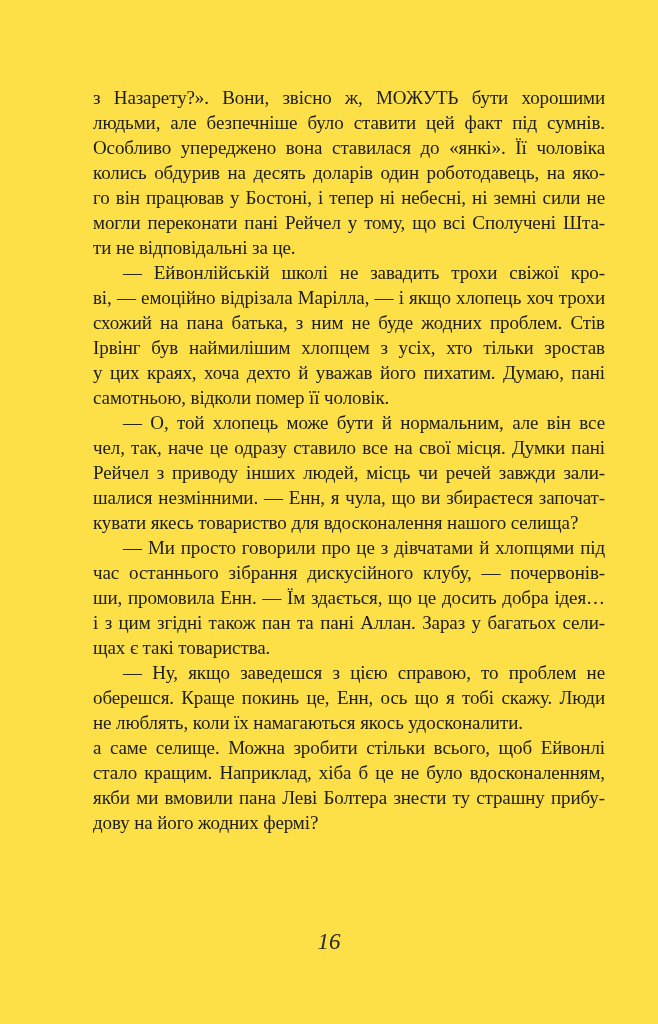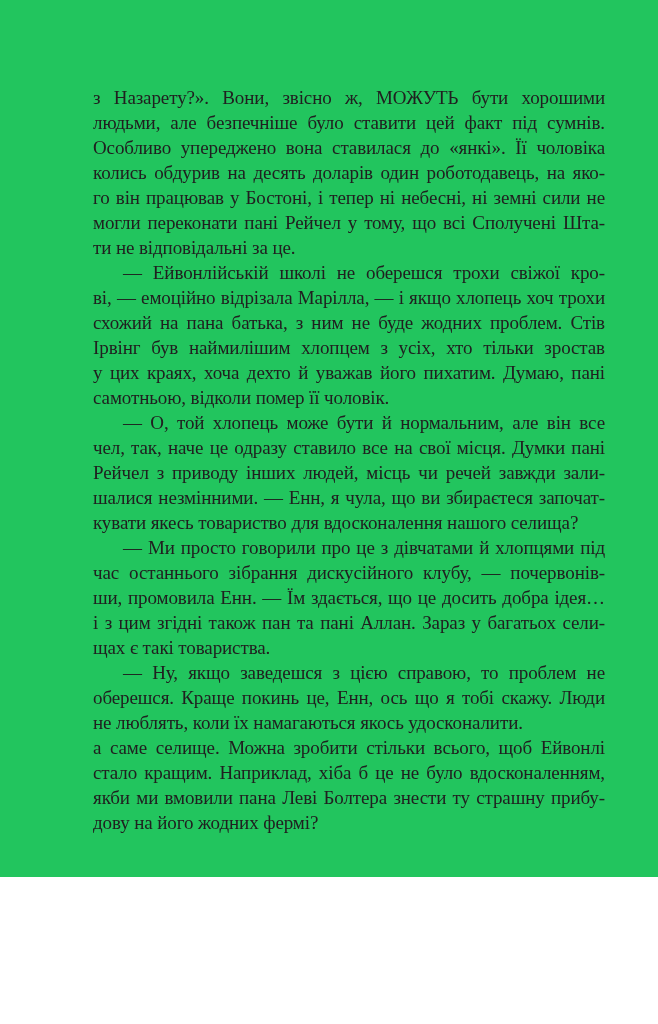--- a/index.html
+++ b/index.html
@@ -3,22 +3,22 @@
 <meta charset="utf-8">
 <style>
   html, body {
     margin: 0;
     padding: 0;
     background: #ffffff;
   }
   .page {
     position: relative;
     width: 658px;
-    height: 877px;
-    background: #22c55e;
+    height: 1024px;
+    background: #fde047;
     overflow: hidden;
     font-family: "Liberation Serif", "DejaVu Serif", serif;
     color: #202020;
   }
   .text-block {
     position: absolute;
     left: 93px;
     top: 85px;
     width: 512px;
   }
@@ -60,21 +60,21 @@
       <div class="paragraph">
         <div class="line">з Назарету?». Вони, звісно ж, МОЖУТЬ бути хорошими</div>
         <div class="line">людьми, але безпечніше було ставити цей факт під сумнів.</div>
         <div class="line">Особливо упереджено вона ставилася до «янкі». Її чоловіка</div>
         <div class="line">колись обдурив на десять доларів один роботодавець, на яко-</div>
         <div class="line">го він працював у Бостоні, і тепер ні небесні, ні земні сили не</div>
         <div class="line">могли переконати пані Рейчел у тому, що всі Сполучені Шта-</div>
         <div class="line last">ти не відповідальні за це.</div>
       </div>
       <div class="paragraph">
-        <div class="line first-indent">— Ейвонлійській школі не оберешся трохи свіжої кро-</div>
+        <div class="line first-indent">— Ейвонлійській школі не завадить трохи свіжої кро-</div>
         <div class="line">ві, — емоційно відрізала Марілла, — і якщо хлопець хоч трохи</div>
         <div class="line">схожий на пана батька, з ним не буде жодних проблем. Стів</div>
         <div class="line">Ірвінг був наймилішим хлопцем з усіх, хто тільки зростав</div>
         <div class="line">у цих краях, хоча дехто й уважав його пихатим. Думаю, пані</div>
         <div class="line last">самотньою, відколи помер її чоловік.</div>
       </div>
       <div class="paragraph">
         <div class="line first-indent">— О, той хлопець може бути й нормальним, але він все</div>
         <div class="line">чел, так, наче це одразу ставило все на свої місця. Думки пані</div>
         <div class="line">Рейчел з приводу інших людей, місць чи речей завжди зали-</div>

